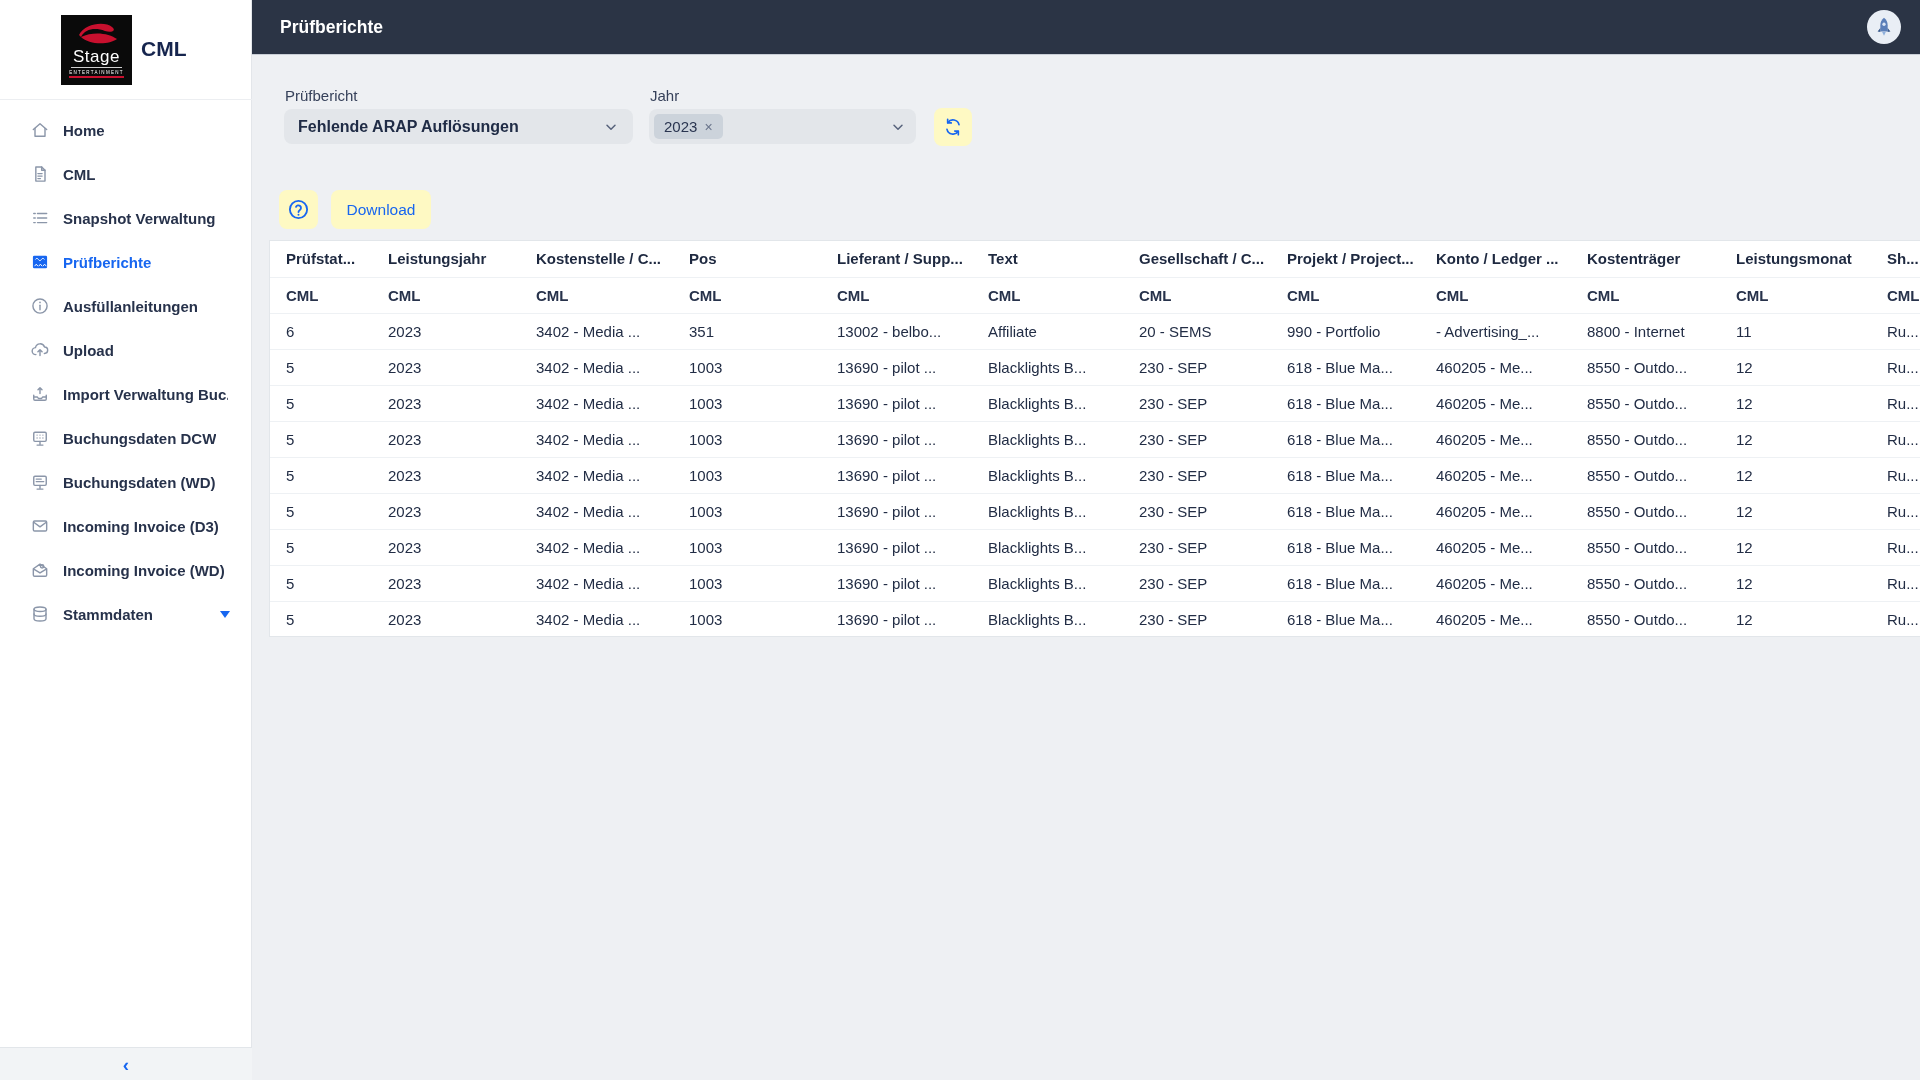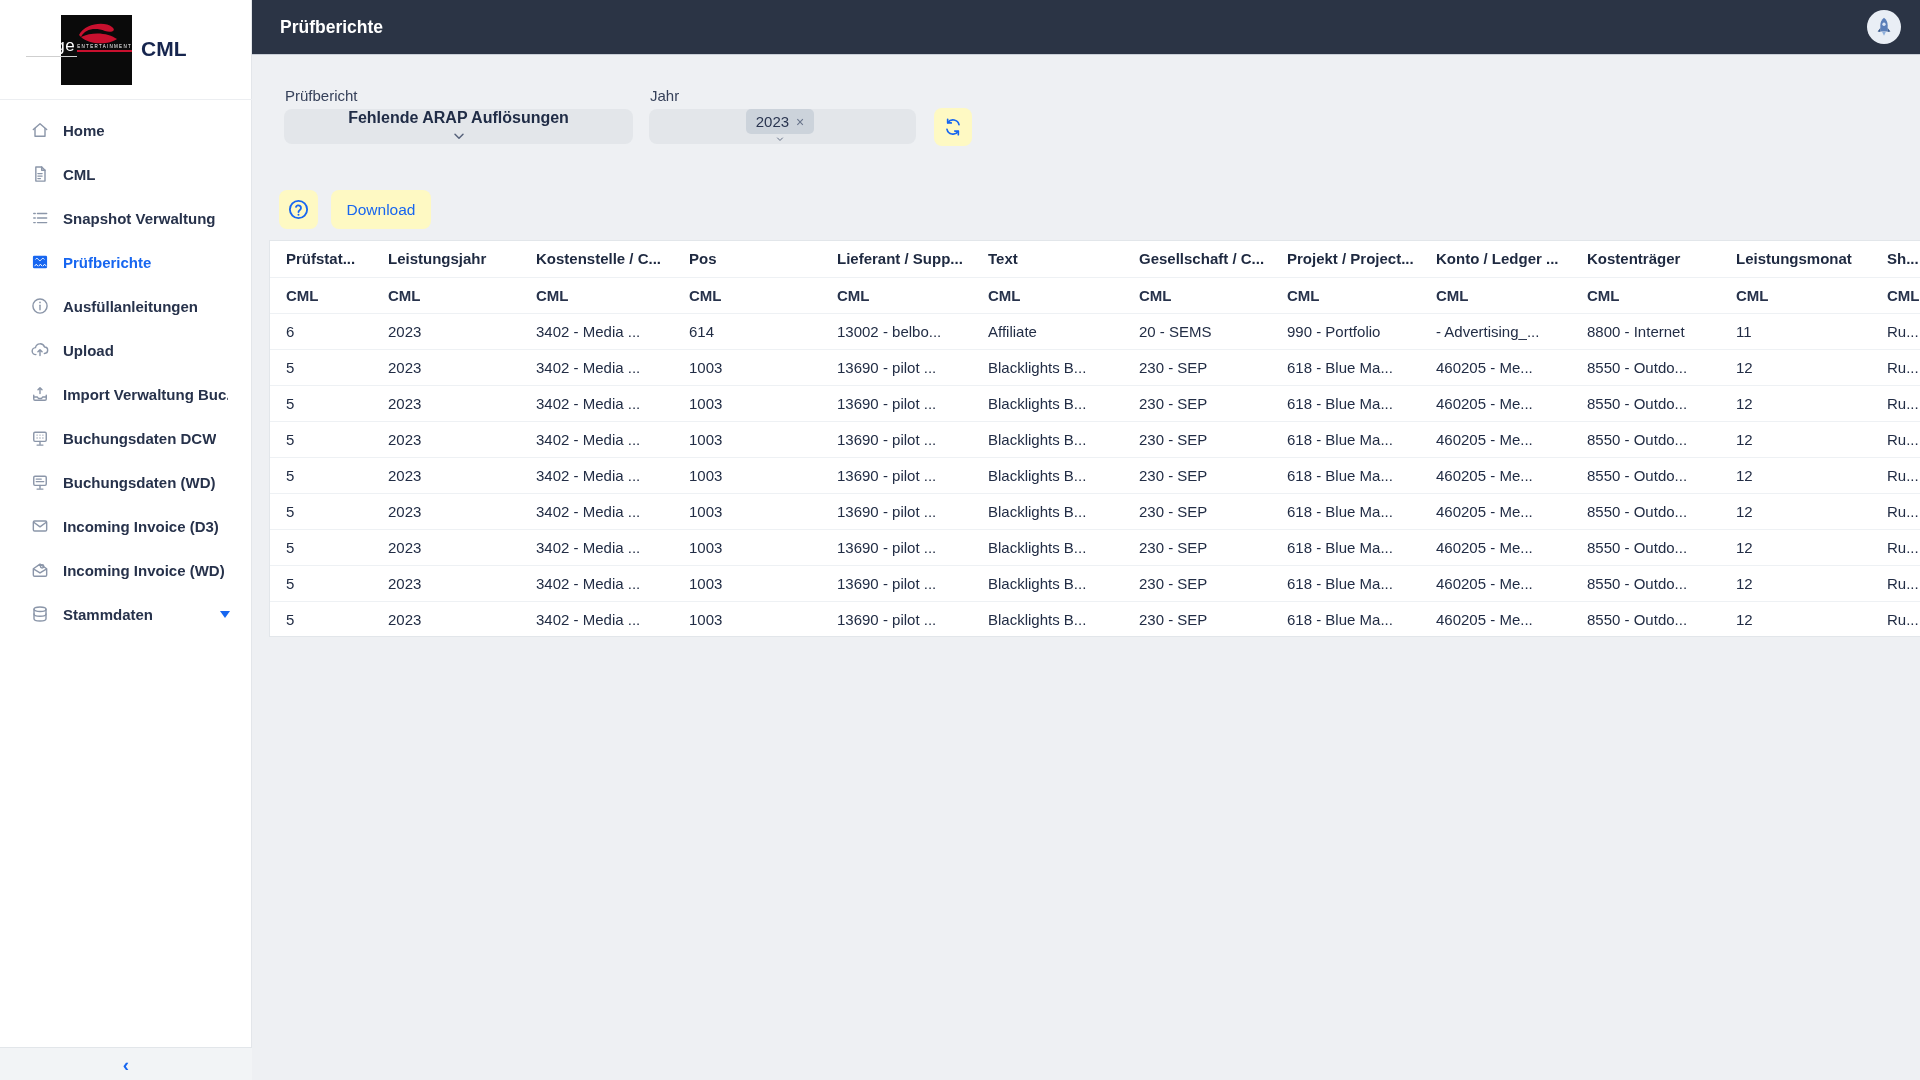--- a/index.html
+++ b/index.html
@@ -5,21 +5,21 @@
   * { margin:0; padding:0; box-sizing:border-box; }
   html,body { width:1920px; height:1080px; overflow:hidden;
     font-family:"Liberation Sans", sans-serif; background:#eef0f3; color:#1f2a40; }
 
   
   .sidebar { position:absolute; left:0; top:0; width:252px; height:1080px;
     background:#ffffff; border-right:1px solid #e3e6ea; }
   .logo-row { position:absolute; left:0; top:0; width:252px; height:100px;
     border-bottom:1px solid #eceef1; }
   .logo-box { position:absolute; left:61px; top:15px; width:71px; height:70px;
-    background:#0a0a0a; display:flex; flex-direction:row; align-items:center;
+    background:#0a0a0a; display:flex; flex-direction:column; align-items:center;
     justify-content:flex-end; padding-bottom:7px; }
   .logo-swoosh { position:absolute; top:4px; left:4px; }
   .logo-stage { color:#ffffff; font-size:17px; font-weight:400; letter-spacing:.5px;
     line-height:18px; border-bottom:1px solid #cfcfcf; padding:0 2px 1px; }
   .logo-ent { color:#ffffff; font-size:4.5px; letter-spacing:1.3px; margin-top:2px;
     border-bottom:2px solid #c8102e; padding-bottom:1px; }
   .app-title { position:absolute; left:141px; top:37px; font-size:21px; font-weight:700;
     color:#16254e; }
   .nav { position:absolute; left:0; top:108px; width:252px; }
   .nav-item { position:relative; height:44px; display:flex; align-items:center;
@@ -45,21 +45,21 @@
   .avatar { position:absolute; right:19px; top:10px; width:34px; height:34px;
     border-radius:50%; background:#e9eef5; display:flex; align-items:center;
     justify-content:center; overflow:hidden; cursor:pointer; }
 
   
   .content { position:absolute; left:252px; top:54px; width:1668px; height:1026px; }
   .filter-label { position:absolute; font-size:15px; color:#36415a;text-align:center; }
   .lbl-report { left:33px; top:33px; }
   .lbl-year  { left:398px; top:33px; }
   .select { position:absolute; top:55px; height:35px; background:#e3e6ea;
-    border-radius:8px; display:flex; align-items:center; cursor:pointer;flex-direction:column; }
+    border-radius:8px; display:flex; align-items:center; cursor:pointer; }
   .sel-report { left:32px; width:349px; padding:0 14px; }
   .sel-year   { left:397px; width:267px; padding:0 10px 0 5px; }
   .select .value { font-size:16px; font-weight:600; color:#202c46; flex:1;
     white-space:nowrap; overflow:hidden; }
   .chip { background:#ccd3db; border-radius:5px; padding:4px 10px; font-size:15px;
     color:#2a3550; display:flex; align-items:center; gap:7px; }
   .chip .x { color:#68738a; font-size:14px; cursor:pointer; }
   .sel-year .value { flex:1; }
   .icon-btn { position:absolute; background:#fef9c3; border:none; border-radius:8px;
     display:flex; align-items:center; justify-content:center; cursor:pointer; }
@@ -343,21 +343,21 @@
             <td>CML</td>
             <td>CML</td>
             <td>CML</td>
           </tr>
         </thead>
         <tbody>
           <tr>
             <td>6</td>
             <td>2023</td>
             <td>3402 - Media ...</td>
-            <td>614</td>
+            <td>351</td>
             <td>13002 - belbo...</td>
             <td>Affiliate</td>
             <td>20 - SEMS</td>
             <td>990 - Portfolio</td>
             <td>- Advertising_...</td>
             <td>8800 - Internet</td>
             <td>11</td>
             <td>Ru...</td>
           </tr>
           <tr>

